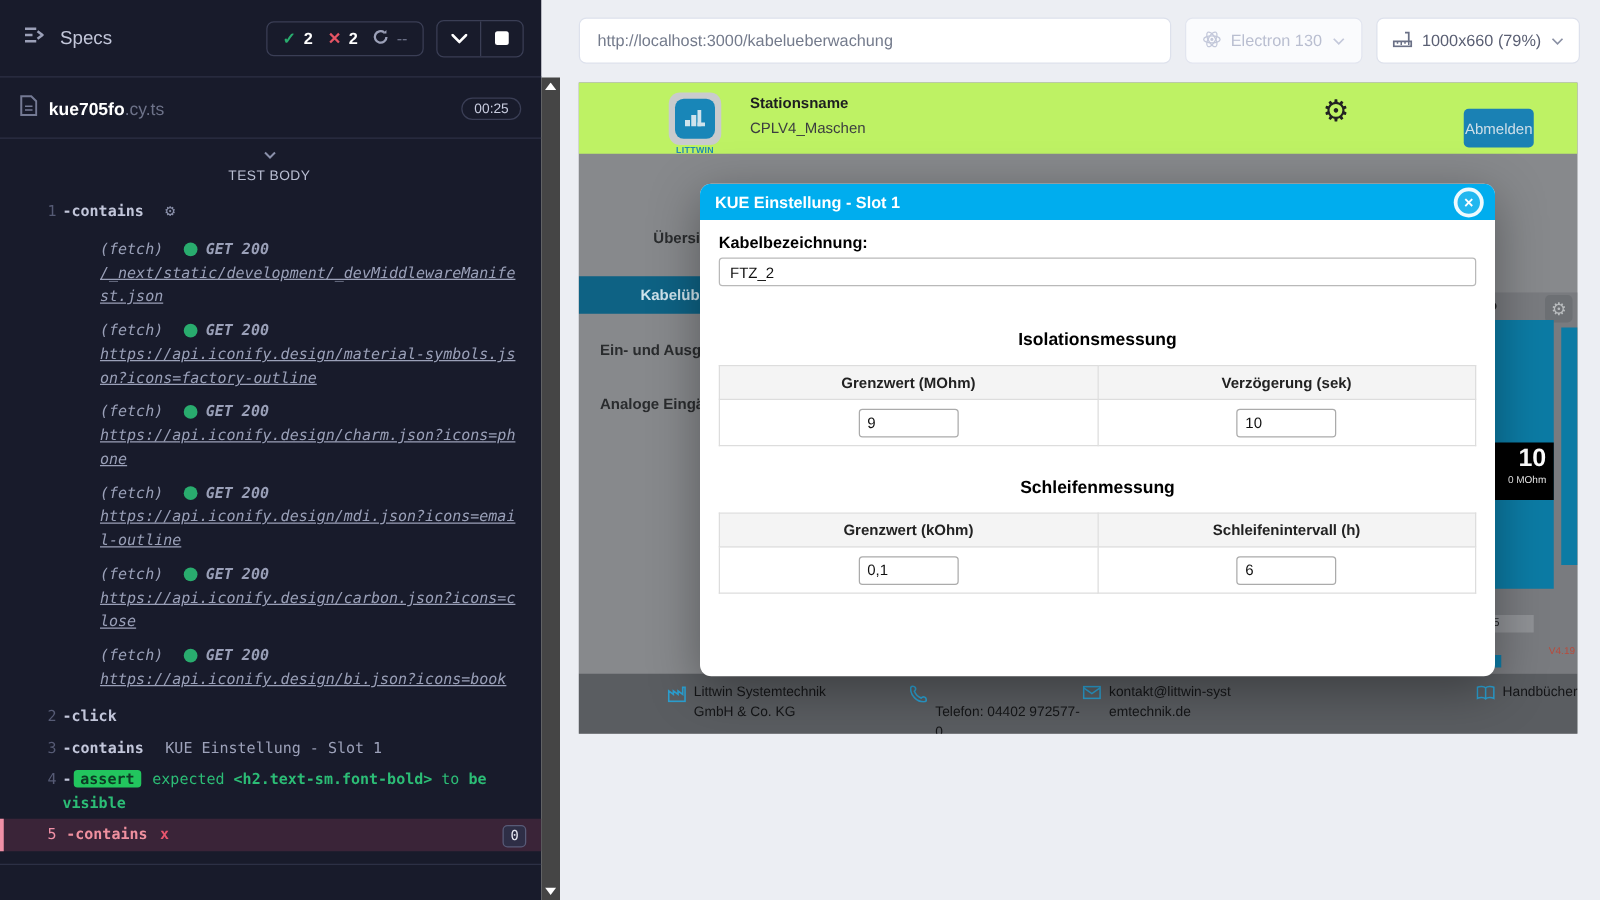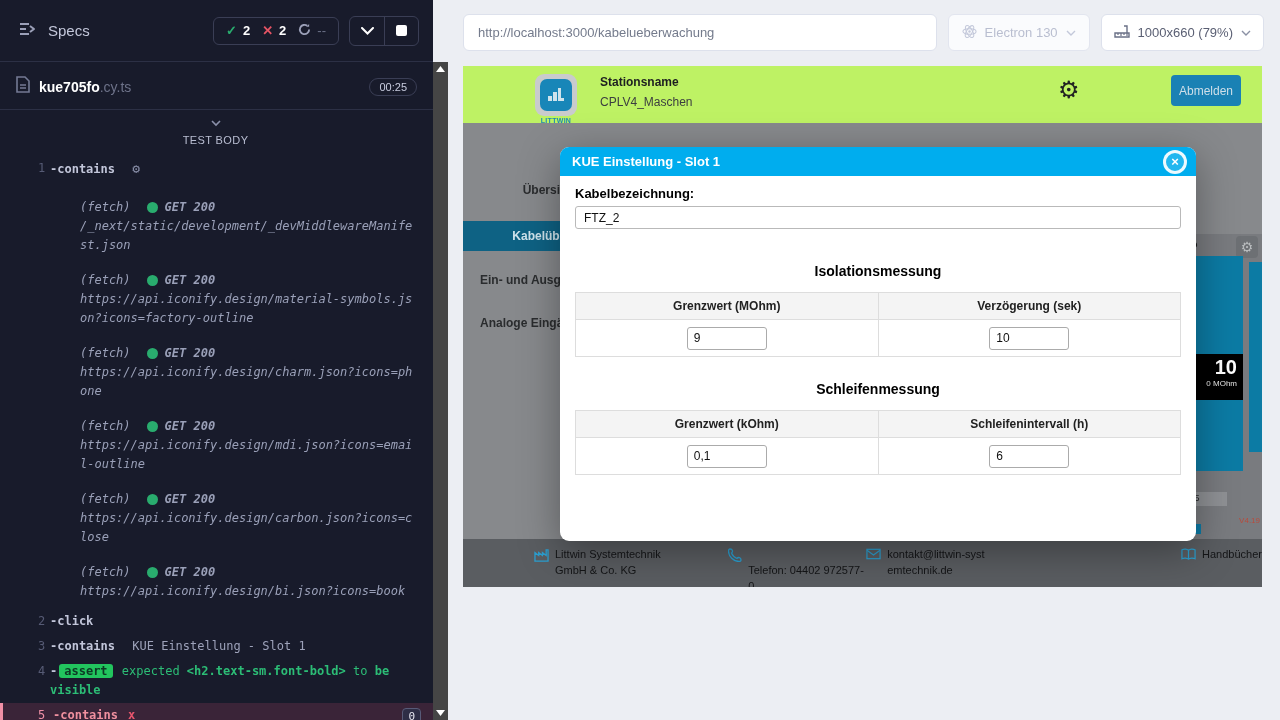--- a/index.html
+++ b/index.html
@@ -27,26 +27,26 @@
 
   .testbody-row { display:flex; align-items:center; gap:7px; padding:10px 16px 6px 14px; font-size:11px; letter-spacing:.4px; color:#b9bed2;flex-direction:column; }
 
   .cmd-list { padding:4px 0 0 0; font-family:"DejaVu Sans Mono", monospace; font-size:12px; }
   .cmd-row { display:flex; align-items:flex-start; padding:3px 12px 3px 0; line-height:19px; }
   .cmd-num { width:50px; flex:none; text-align:left; padding-left:38px; color:#565b75; font-size:12px; }
   .cmd-body { flex:1; color:#b8bdd2; }
   .cmd-name { font-weight:bold; color:#c2c6da; }
   .cmd-arg { color:#9da2ba; margin-left:10px; }
   .gear-glyph { color:#8a90aa; font-size:13px; }
-  .fetch-block { margin:16px 12px 8px 80px; color:#9aa0b8; font-style:italic; line-height:19px; }
+  .fetch-block { margin:8px 12px 8px 80px; color:#9aa0b8; font-style:italic; line-height:19px; }
   .fetch-head { display:flex; align-items:center; gap:4px; }
   .fetch-label { margin-right:12px; }
   .green-dot { display:inline-block; width:11px; height:11px; border-radius:50%; background:#29ac6e; margin-right:3px; flex:none; }
   .fetch-status { font-weight:bold; font-style:italic; }
-  .fetch-url { word-break:break-all; max-width:335px; }
+  .fetch-url { word-break:break-all; max-width:335px;text-decoration:underline; }
   .assert-badge { background:#22c55e; color:#0d3a25; font-weight:bold; border-radius:3px; padding:0 5px; margin:0 2px; }
   .assert-text { color:#2cbd76; }
   .assert-bold { font-weight:bold; }
   .cmd-failed { background:#3a2438; border-left:3px solid #f090a6; }
   .cmd-failed .cmd-num { color:#f090a6; padding-left:35px; }
   .cmd-failed .cmd-name { color:#f0909f; }
   .fail-x { color:#e8556d; font-weight:bold; margin-left:10px; }
   .count-badge { margin-left:auto; background:#2e2e46; border:1px solid #585b78; border-radius:4px; color:#e6e6f0; font-size:11px; padding:0 5px; line-height:16px; margin-top:2px; font-style:normal; }
   .cmd-divider { border-top:1px solid #2c3045; margin-top:10px; }
 
@@ -64,21 +64,21 @@
 
   
   #app { position:absolute; left:15px; top:66px; width:799px; height:521px; background:#87898c; overflow:hidden; }
   .app-header { position:absolute; left:0; top:0; width:799px; height:57px; background:#bef264; }
   .logo-box { position:absolute; left:72px; top:8px; width:42px; height:42px; background:#c9cbcd; border-radius:9px; display:flex; align-items:center; justify-content:center; }
   .logo-inner { width:32px; height:32px; background:#1886b8; border-radius:7px; display:flex; align-items:center; justify-content:center; }
   .logo-word { position:absolute; left:72px; top:51px; width:42px; text-align:center; font-size:7px; font-weight:bold; color:#1f8ab4; letter-spacing:.3px; }
   .station-label { position:absolute; left:137px; top:9px; font-size:12px; font-weight:bold; color:#1d1e20; }
   .station-value { position:absolute; left:137px; top:29px; font-size:12px; color:#3c3e40; }
   .app-gear { position:absolute; left:595px; top:12px; font-size:24px; color:#222; line-height:1; }
-  .logout-btn { position:absolute; left:708px; top:9px; width:70px; height:31px; background:#1a81b4; border:none; border-radius:4px; color:#cfdfe9; font-size:12px; }
+  .logout-btn { position:absolute; left:708px; top:21px; width:56px; height:31px; background:#1a81b4; border:none; border-radius:4px; color:#cfdfe9; font-size:12px; }
 
   .side-item { position:absolute; left:0; width:115px; padding-left:17px; font-size:12px; font-weight:bold; color:#2a2c2e; white-space:nowrap; overflow:hidden;text-align:right; }
   .side-item.active { background:#0e6284; color:#cfe3ec; width:160px; padding-top:8px; height:30px; }
 
   
   .frag-card { position:absolute; left:718px; top:168px; width:81px; height:305px; background:#797b7f; overflow:hidden; font-family:"Liberation Sans",sans-serif; }
   .frag-title { position:absolute; left:-14px; top:6px; font-size:9px; font-weight:bold; color:#1c1d1f; white-space:nowrap; }
   .frag-gear { position:absolute; right:4px; top:2px; width:22px; height:22px; background:#6d7074; border-radius:4px; color:#b9bcbe; font-size:14px; text-align:center; line-height:22px; }
   .frag-panel-a { position:absolute; left:-20px; top:22px; width:82px; height:215px; background:#0c7ba4; }
   .frag-panel-b { position:absolute; left:68px; top:28px; width:40px; height:190px; background:#0c7ba4; }

